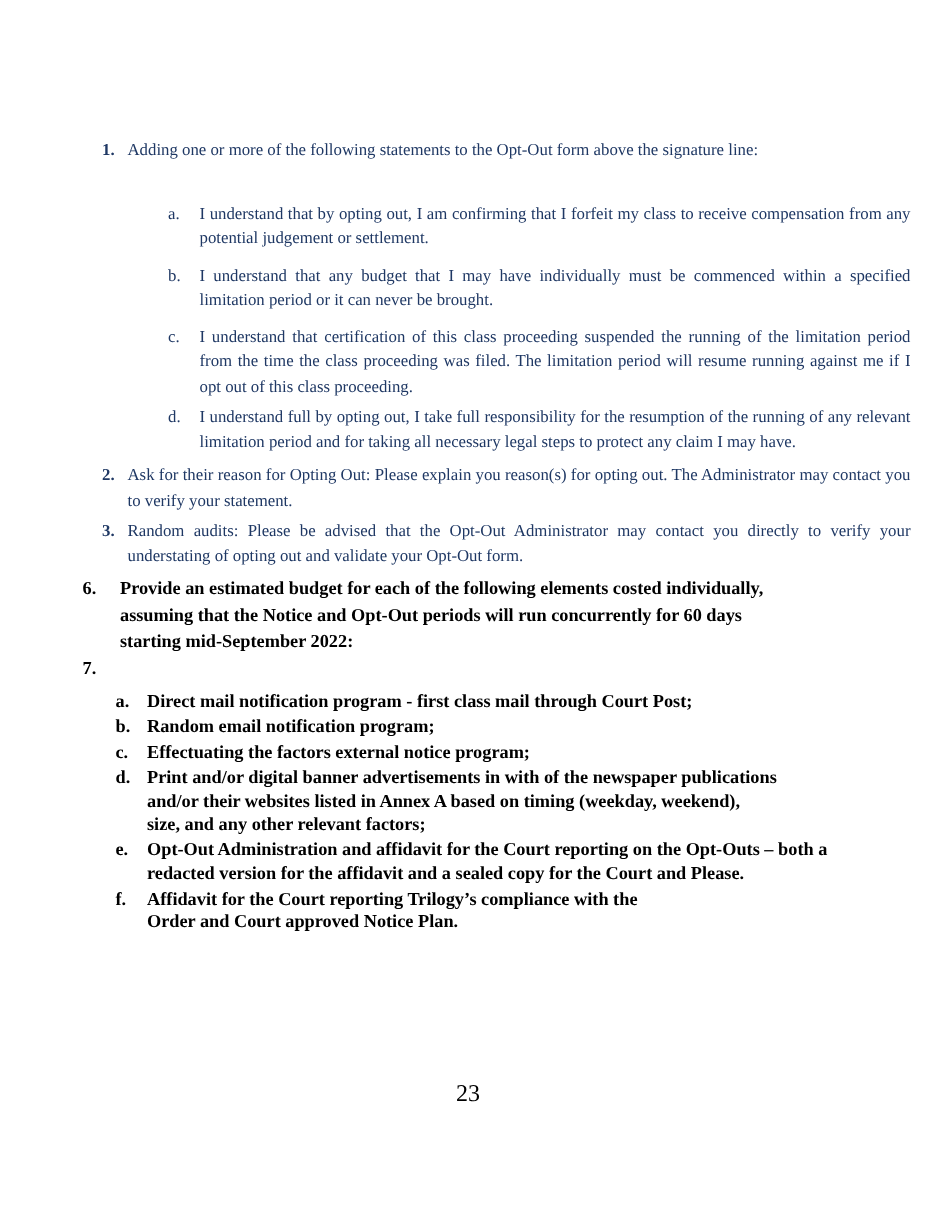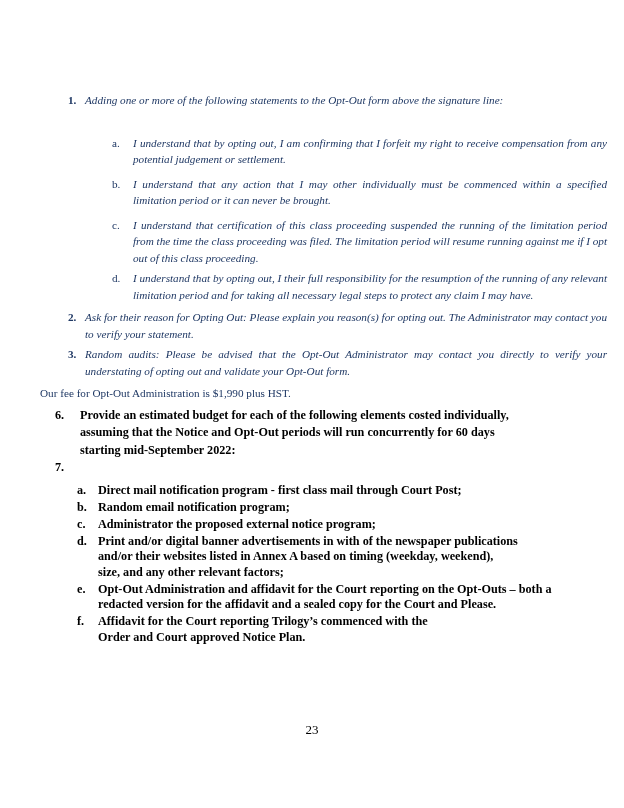--- a/index.html
+++ b/index.html
@@ -12,21 +12,21 @@
     box-sizing: border-box;
     padding-top: 92px;
     font-family: "Liberation Serif", "DejaVu Serif", serif;
   }
   .blue  { color: #1f3864; font-size: 11.2px; line-height: 16.5px; }
   .black { color: #000000; font-size: 12.2px; font-weight: 700; }
 
   .row { display: flex; align-items: flex-start; }
   .marker { flex: 0 0 auto; }
   .txt { flex: 1 1 auto; }
-  .justify .txt { text-align: justify; font-style: italic; }
+  .justify .txt { text-align: justify; }
   .pre .txt { white-space: pre; }
   .bold-marker .marker { font-weight: 700; }
 
   
   .lvl1 { margin-left: 68px; margin-right: 17px; }
   .lvl1 .marker { width: 17px; }
 
   
   .statements { margin-top: 26px; }
   .statements .row { margin-left: 112px; margin-right: 17px; }
@@ -50,64 +50,63 @@
   .elements .row .marker { width: 21px; }
   .elements .row + .row { margin-top: 1.5px; }
 
   .page-number {
     position: absolute;
     top: 722px;
     left: 0;
     width: 624px;
     text-align: center;
     color: #000000;
-    font-size: 13px;
+    font-size: 16px;
     line-height: 16px;
   }
 </style>
 </head>
 <body>
 
 <div class="page">
 
   <div id="item1" class="row lvl1 blue justify bold-marker">
     <span class="marker">1.</span>
     <span class="txt">Adding one or more of the following statements to the Opt-Out form above the signature line:</span>
   </div>
 
   <div class="statements">
     <div class="row blue justify">
       <span class="marker">a.</span>
-      <span class="txt">I understand that by opting out, I am confirming that I forfeit my right to receive compensation from any potential judgement or settlement.</span>
+      <span class="txt">I understand that by opting out, I am confirming that I forfeit my class to receive compensation from any potential judgement or settlement.</span>
     </div>
     <div class="row blue justify">
       <span class="marker">b.</span>
-      <span class="txt">I understand that any action that I may other individually must be commenced within a specified limitation period or it can never be brought.</span>
+      <span class="txt">I understand that any budget that I may have individually must be commenced within a specified limitation period or it can never be brought.</span>
     </div>
     <div class="row blue justify">
       <span class="marker">c.</span>
       <span class="txt">I understand that certification of this class proceeding suspended the running of the limitation period from the time the class proceeding was filed. The limitation period will resume running against me if I opt out of this class proceeding.</span>
     </div>
     <div class="row blue justify">
       <span class="marker">d.</span>
-      <span class="txt">I understand that by opting out, I their full responsibility for the resumption of the running of any relevant limitation period and for taking all necessary legal steps to protect any claim I may have.</span>
+      <span class="txt">I understand full by opting out, I take full responsibility for the resumption of the running of any relevant limitation period and for taking all necessary legal steps to protect any claim I may have.</span>
     </div>
   </div>
 
   <div id="item2" class="row lvl1 blue justify bold-marker">
     <span class="marker">2.</span>
     <span class="txt">Ask for their reason for Opting Out: Please explain you reason(s) for opting out. The Administrator may contact you to verify your statement.</span>
   </div>
 
   <div id="item3" class="row lvl1 blue justify bold-marker">
     <span class="marker">3.</span>
     <span class="txt">Random audits: Please be advised that the Opt-Out Administrator may contact you directly to verify your understating of opting out and validate your Opt-Out form.</span>
   </div>
 
-  <div id="fee" class="blue">Our fee for Opt-Out Administration is $1,990 plus HST.</div>
 
   <div id="item6" class="row black pre">
     <span class="marker">6.</span>
     <span class="txt">Provide an estimated budget for each of the following elements costed individually,
 assuming that the Notice and Opt-Out periods will run concurrently for 60 days
 starting mid-September 2022:</span>
   </div>
 
   <div id="item7" class="row black">
     <span class="marker">7.</span>
@@ -118,35 +117,35 @@
     <div class="row black pre">
       <span class="marker">a.</span>
       <span class="txt">Direct mail notification program - first class mail through Court Post;</span>
     </div>
     <div class="row black pre">
       <span class="marker">b.</span>
       <span class="txt">Random email notification program;</span>
     </div>
     <div class="row black pre">
       <span class="marker">c.</span>
-      <span class="txt">Administrator the proposed external notice program;</span>
+      <span class="txt">Effectuating the factors external notice program;</span>
     </div>
     <div class="row black pre">
       <span class="marker">d.</span>
       <span class="txt">Print and/or digital banner advertisements in with of the newspaper publications
 and/or their websites listed in Annex A based on timing (weekday, weekend),
 size, and any other relevant factors;</span>
     </div>
     <div class="row black pre">
       <span class="marker">e.</span>
       <span class="txt">Opt-Out Administration and affidavit for the Court reporting on the Opt-Outs – both a
 redacted version for the affidavit and a sealed copy for the Court and Please.</span>
     </div>
     <div class="row black pre">
       <span class="marker">f.</span>
-      <span class="txt">Affidavit for the Court reporting Trilogy’s commenced with the
+      <span class="txt">Affidavit for the Court reporting Trilogy’s compliance with the
 Order and Court approved Notice Plan.</span>
     </div>
   </div>
 
   <div class="page-number">23</div>
 
 </div>
 
 </body></html>

